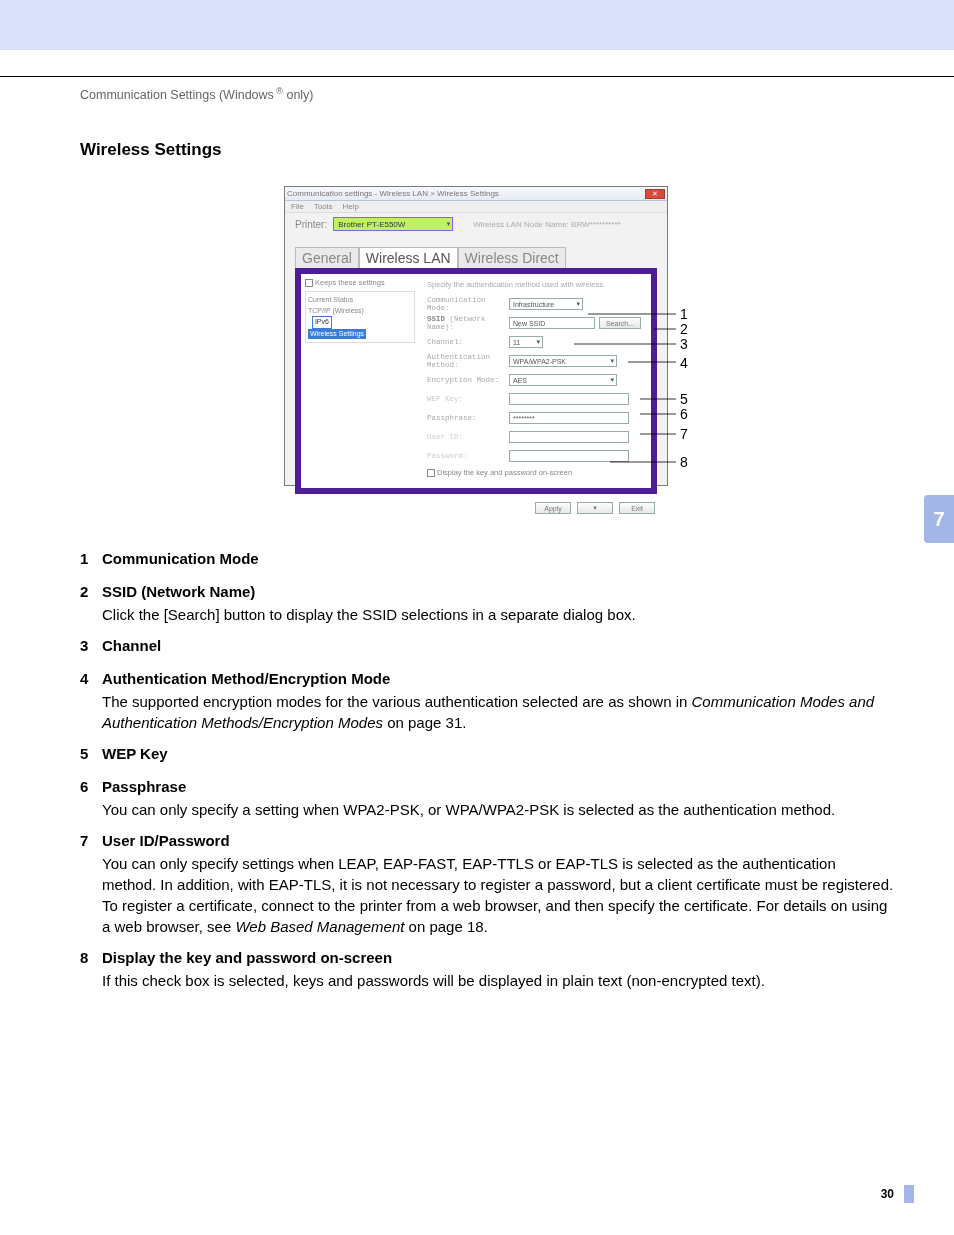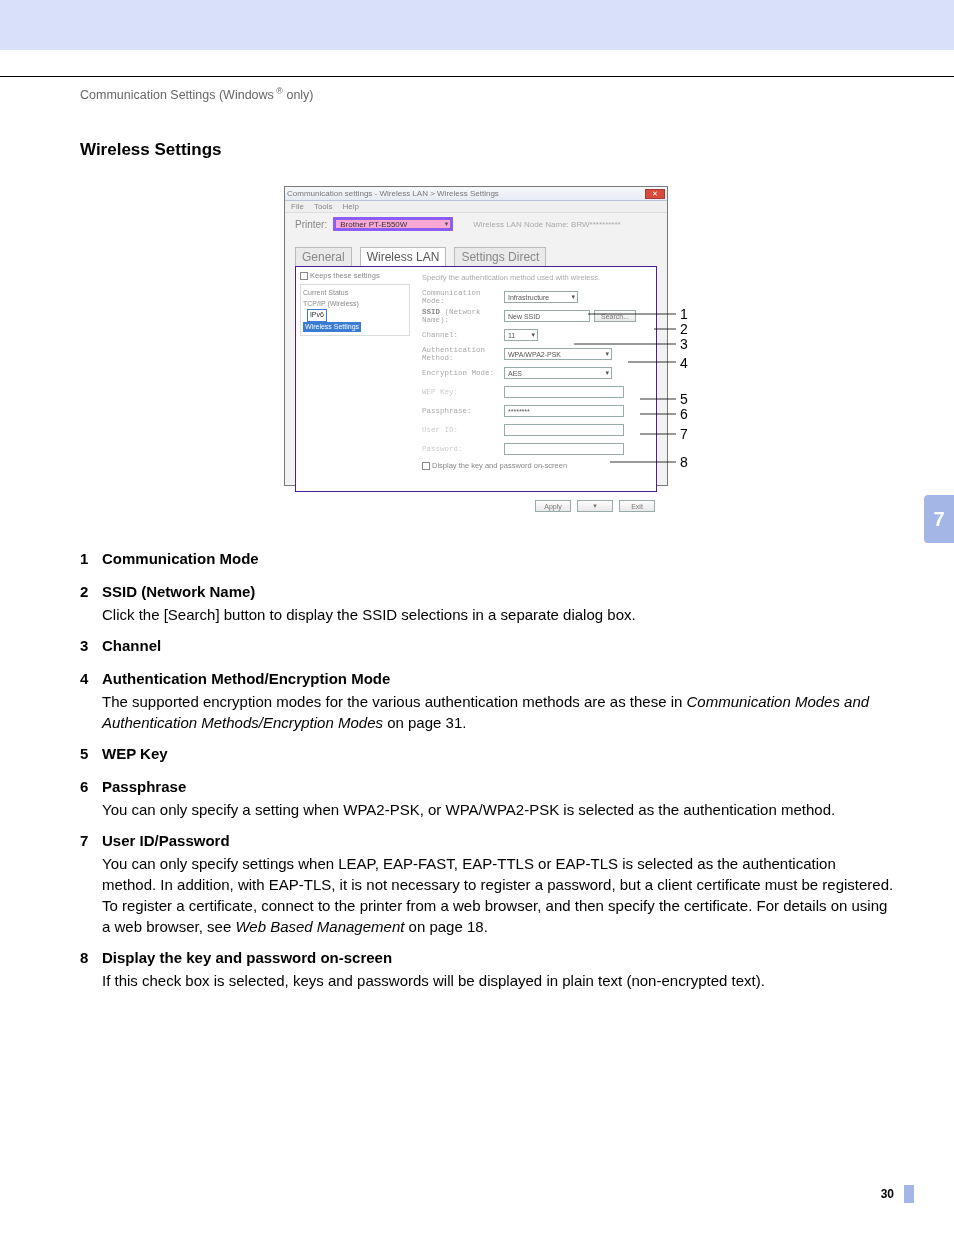--- a/index.html
+++ b/index.html
@@ -117,22 +117,22 @@
   }
   .dlg-upper {
     display: flex;
     align-items: center;
     gap: 6px;
     padding: 4px 10px;
   }
   .dlg-label { color: #888; font-size: 10px; }
   .dlg-select {
     height: 14px;
-    border: 3px solid #8b5cf6;
-    background: #f9a8d4;
+    border: 1px solid #8b5cf6;
+    background: #bef264;
     font-size: 8px;
     padding: 0 14px 0 4px;
     position: relative;
     display: inline-flex;
     align-items: center;
     color: #333;
   }
   .dlg-select::after {
     content: "▾";
     position: absolute;
@@ -140,38 +140,38 @@
     font-size: 7px;
     color: #555;
   }
   .dlg-nodename {
     margin-left: 14px;
     font-size: 8px;
     color: #aaa;
   }
   .dlg-tabs {
     display: flex;
-    gap: 8px;
+    gap: 0;
     margin: 12px 10px 0 10px;
-    font-size: 12px;
+    font-size: 14px;
   }
   .dlg-tab {
     padding: 2px 6px;
     border: 1px solid #bbb;
     border-bottom: none;
     background: #eaeaea;
     color: #888;
   }
   .dlg-tab.active {
     background: #fff;
     color: #555;
   }
   .dlg-tabbody {
     margin: 0 10px 6px 10px;
-    border: 1px solid #4c1d95;
+    border: 6px solid #4c1d95;
     background: #fff;
     height: 226px;
     display: flex;
   }
   .dlg-left {
     width: 118px;
     padding: 4px;
     font-size: 7.5px;
     color: #888;
   }
@@ -293,21 +293,21 @@
   <div class="dlg-upper">
     <span class="dlg-label">Printer:</span>
     <span class="dlg-select" style="width:120px">
         <span>Brother PT-E550W</span>
       </span>
     <span class="dlg-nodename">Wireless LAN Node Name: BRW**********</span>
   </div>
   <div class="dlg-tabs">
     <span class="dlg-tab">General</span>
     <span class="dlg-tab active">Wireless LAN</span>
-    <span class="dlg-tab">Settings Direct</span>
+    <span class="dlg-tab">Wireless Direct</span>
   </div>
   <div class="dlg-tabbody">
     <div class="dlg-left">
       <div class="dlg-chk">
         <span class="box"></span>
         <span>Keeps these settings</span>
       </div>
       <div class="tree">
         <div>Current Status</div>
         <div>TCP/IP (Wireless)</div>
@@ -426,21 +426,21 @@
   <div class="li">
     <div class="lnum">3</div>
     <div class="ltxt">
       <div class="ltitle">Channel</div>
     </div>
   </div>
   <div class="li">
     <div class="lnum">4</div>
     <div class="ltxt">
       <div class="ltitle">Authentication Method/Encryption Mode</div>
-      <div><span>The supported encryption modes for the various authentication methods are as these in </span><em>Communication Modes and Authentication Methods/Encryption Modes</em><span> on page 31.</span></div>
+      <div><span>The supported encryption modes for the various authentication selected are as shown in </span><em>Communication Modes and Authentication Methods/Encryption Modes</em><span> on page 31.</span></div>
     </div>
   </div>
   <div class="li">
     <div class="lnum">5</div>
     <div class="ltxt">
       <div class="ltitle">WEP Key</div>
     </div>
   </div>
   <div class="li">
     <div class="lnum">6</div>

